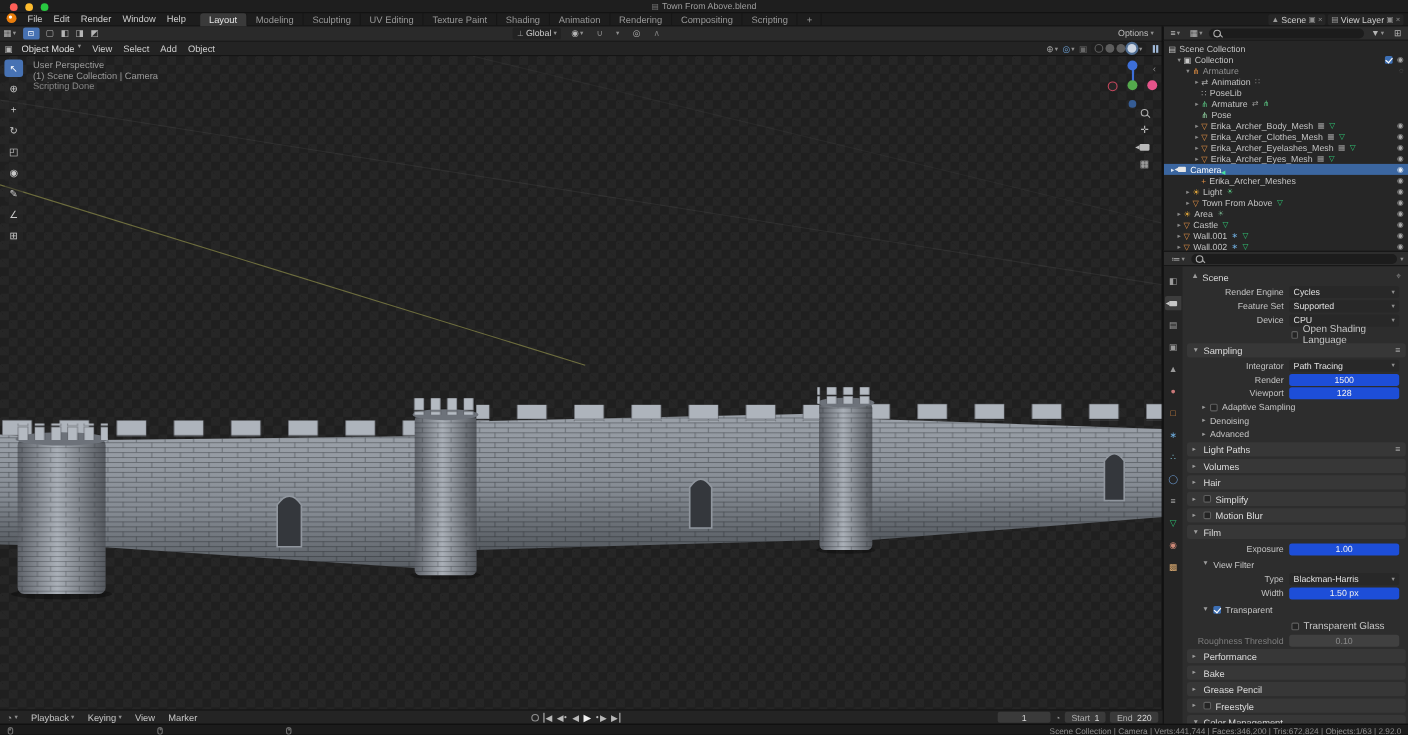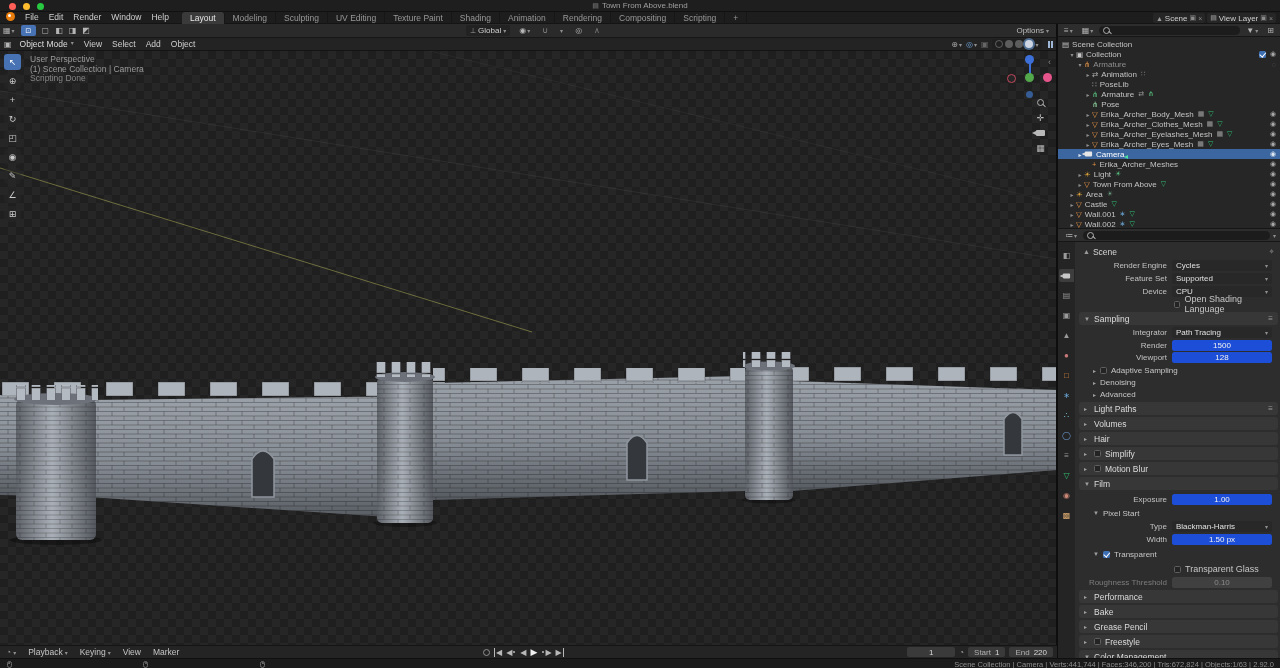--- a/index.html
+++ b/index.html
@@ -428,21 +428,21 @@
   </div>
   <div class="orow" style="padding-left:26px">
     <span class="oarr">▸</span>
     <span class="oic" style="color:#e08f44">▽</span>
     <span class="olab">Erika_Archer_Eyes_Mesh</span>
     <span class="bdg" style="color:#9a9a9a">▦</span>
     <span class="bdg" style="color:#2fbf71">▽</span>
       <span class="sp"></span>
     <span class="eye">◉</span>
   </div>
-  <div class="orow sel" style="padding-left:18px">
+  <div class="orow sel" style="padding-left:4px">
     <span class="oarr" style="color:#dce6f2">▸</span>
     <span class="oic" style="color:#e6e6e6">
         <span class="cam" style="transform:scale(.8)"></span>
       </span>
     <span class="olab">Camera</span>
     <span class="bdg" style="color:#49e0a0"><span class="cam" style="transform:scale(.8)"></span></span>
       <span class="sp"></span>
     <span class="eye" style="color:#e0e8f2">◉</span>
   </div>
   <div class="orow" style="padding-left:34px">
@@ -628,21 +628,21 @@
     <div class="sect">
         <span class="arr">▼</span>
         <span>Film</span>
       </div>
     <div class="prow" style="margin-top:3px">
       <span class="plabel">Exposure</span>
       <span class="pfield num">1.00</span>
     </div>
     <div class="subrow" style="margin-top:2px">
         <span class="arr">▼</span>
-        <span>Pixel Start</span>
+        <span>View Filter</span>
       </div>
     <div class="prow">
       <span class="plabel">Type</span>
       <span class="pfield dd">
           <span>Blackman-Harris</span>
           <span class="chev">▾</span>
         </span>
     </div>
     <div class="prow">
       <span class="plabel">Width</span>

